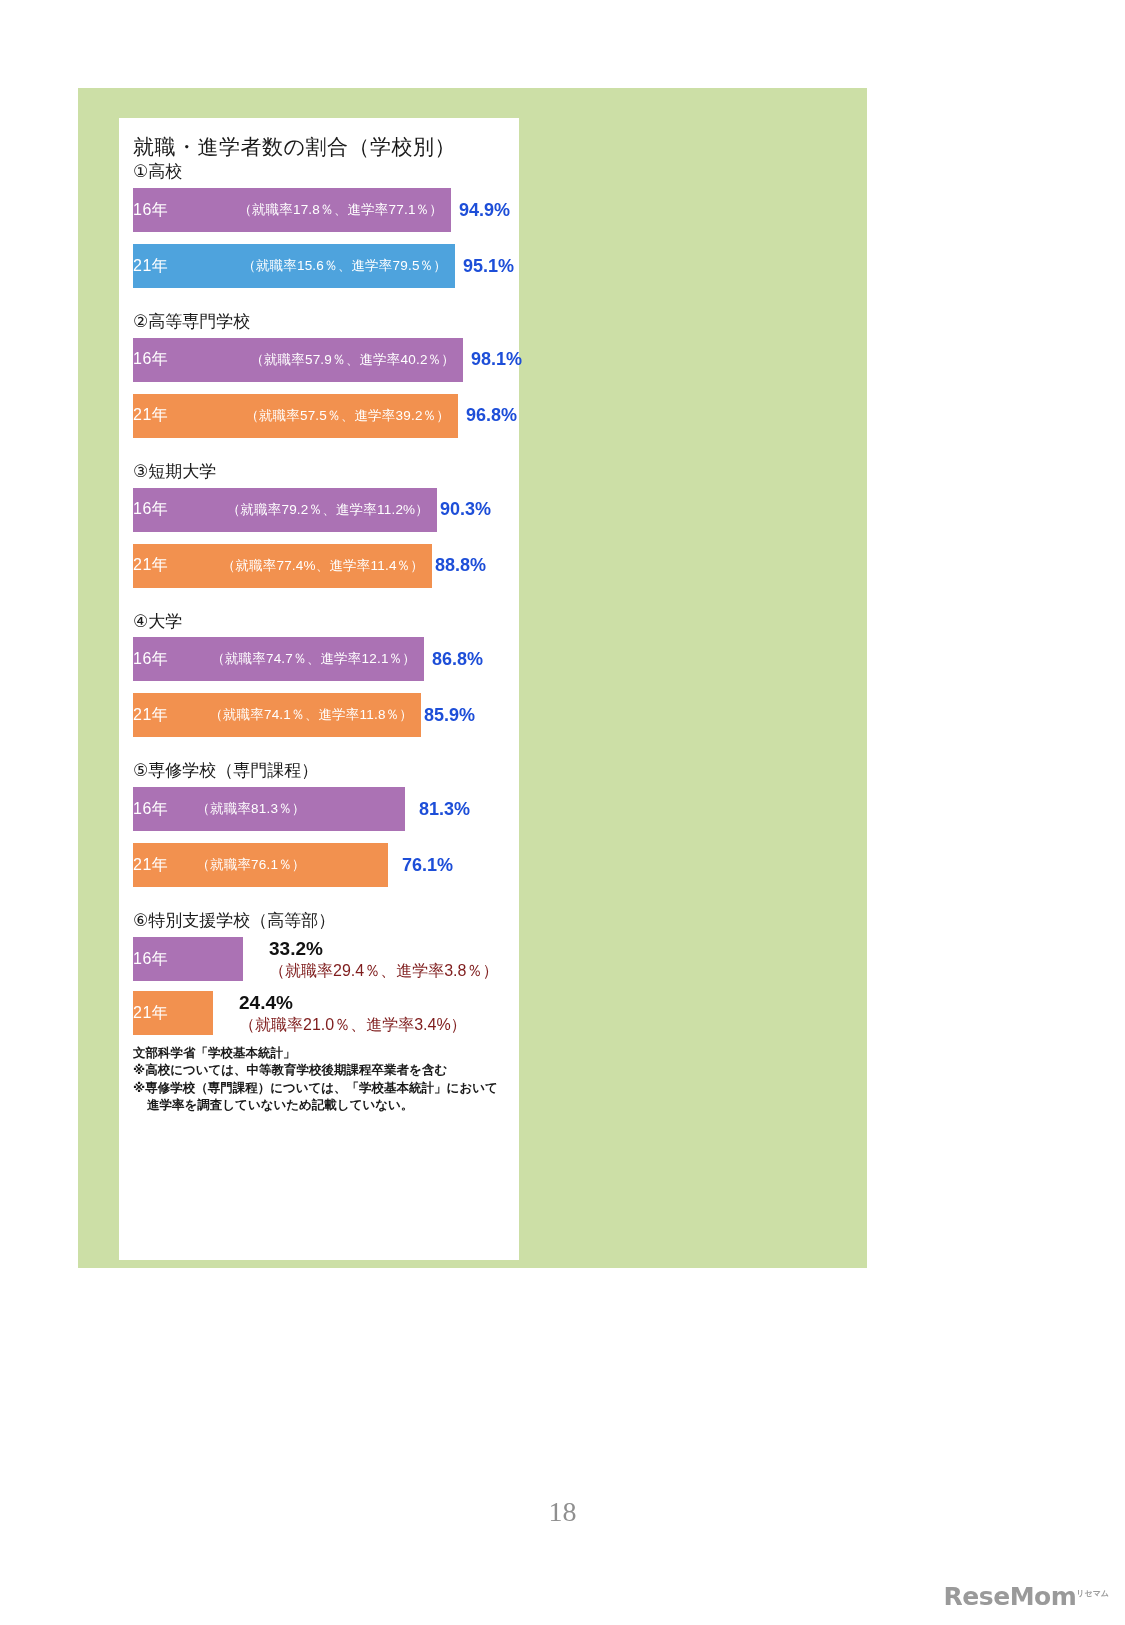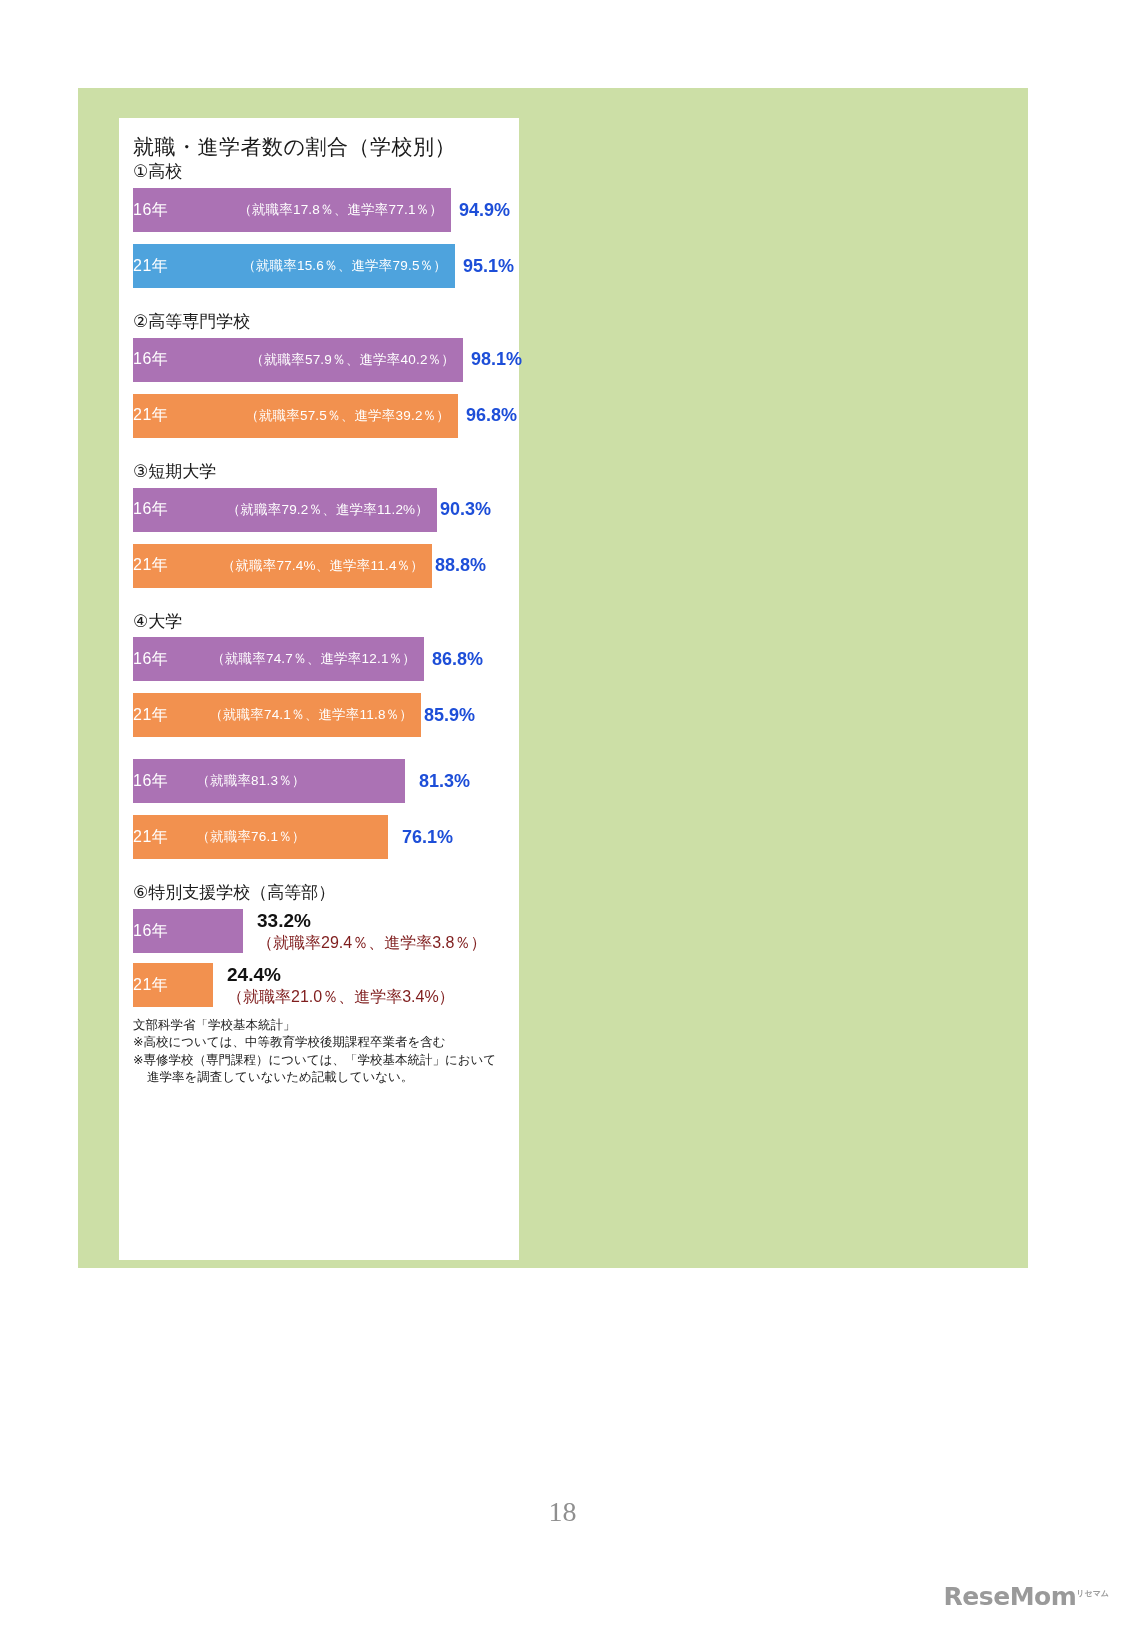--- a/index.html
+++ b/index.html
@@ -11,21 +11,21 @@
     height: 1625px;
     background: #ffffff;
     font-family: "Liberation Sans", "DejaVu Sans", sans-serif;
     position: relative;
     overflow: hidden;
   }
   .slide {
     position: absolute;
     left: 78px;
     top: 88px;
-    width: 950px;
+    width: 789px;
     height: 1180px;
     background: #ccdfa6;
   }
   .panel {
     position: absolute;
     left: 41px;   
     top: 30px;    
     width: 400px;
     height: 1142px;
     background: #ffffff;
@@ -104,38 +104,40 @@
   
   .bar-row.stacked {
     align-items: flex-start;
     height: auto;
     margin-bottom: 10px;
   }
   .stack-text {
     padding-left: 14px;
     padding-top: 1px;
     line-height: 1.15;
+    margin-left: 12px;
   }
   .stack-value {
     font-size: 19px;
     font-weight: bold;
     color: #111111;
     white-space: nowrap;
   }
   .stack-detail {
     font-size: 16px;
     color: #7f1d1d;
     white-space: nowrap;
     margin-top: 2px;
   }
 
   .footnotes {
     font-size: 12.5px;
     color: #1a1a1a;
     line-height: 1.38;
+    font-weight: bold;
   }
   .footnotes div { white-space: nowrap; }
   .footnotes .indent { padding-left: 14px; }
 
   .page-number {
     position: absolute;
     left: 0;
     right: 0;
     top: 1496px;
     text-align: center;
@@ -235,20 +237,21 @@
         <div class="bar-row">
           <div class="bar orange" style="width:288px">
             <span class="bar-year">21年</span>
             <span class="bar-detail">（就職率74.1％、進学率11.8％）</span>
           </div>
           <span class="bar-total tight">85.9%</span>
         </div>
       </div>
 
       <div class="group spaced">
+        <div class="group-label">⑤専修学校（専門課程）</div>
         <div class="bar-row">
           <div class="bar purple" style="width:272px">
             <span class="bar-year">16年</span>
             <span class="bar-detail mid">（就職率81.3％）</span>
           </div>
           <span class="bar-total" style="padding-left:14px">81.3%</span>
         </div>
         <div class="bar-row">
           <div class="bar orange" style="width:255px">
             <span class="bar-year">21年</span>

